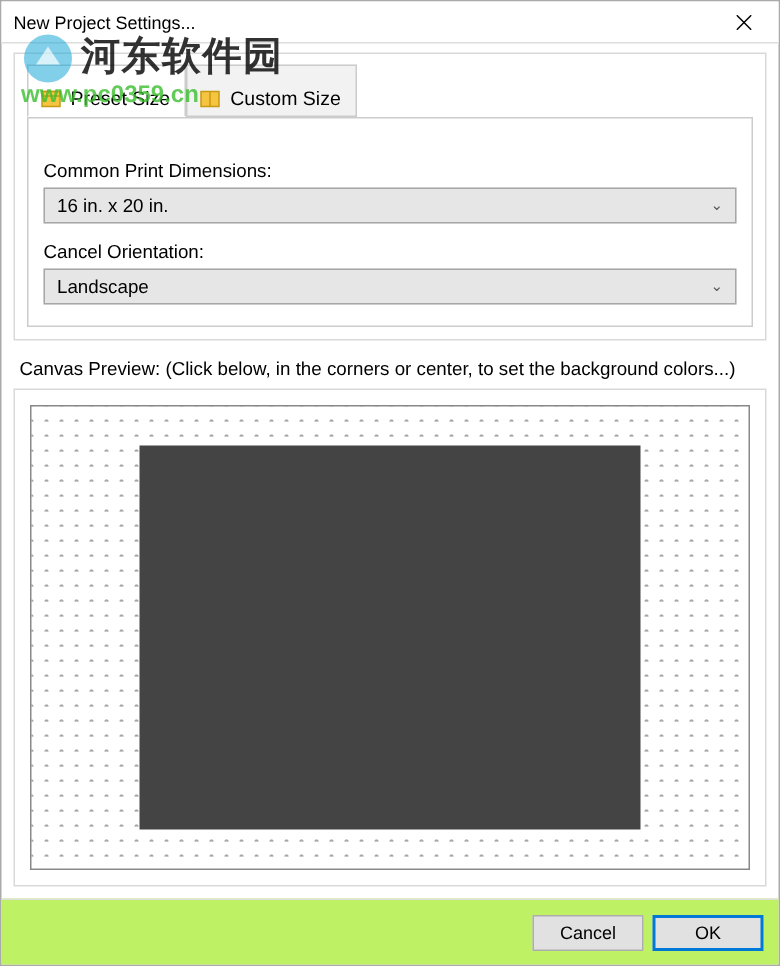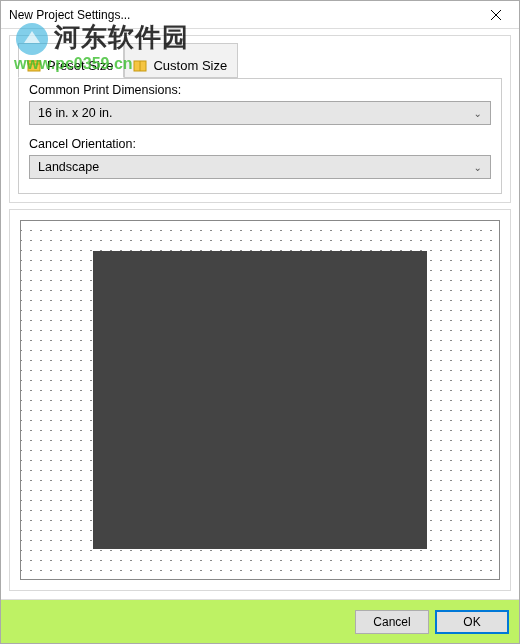--- a/index.html
+++ b/index.html
@@ -76,21 +76,21 @@
     }
     .tab-icon {
       width: 14px;
       height: 14px;
       display: inline-block;
     }
     .form-area {
       border: 1px solid #ccc;
       border-top: 1px solid #ccc;
       margin-top: -1px;
-      padding: 4px 10px 14px 10px;
+      padding: 28px 10px 14px 10px;
     }
     .field-label {
       font-size: 12.5px;
       margin-bottom: 4px;
       color: #000;
     }
     .select {
       width: 100%;
       height: 24px;
       border: 1px solid #a7a7a7;
@@ -243,20 +243,21 @@
       </div>
 
       <div class="field-label">Cancel Orientation:</div>
       <div class="select" style="margin-bottom:0;">
         <span>Landscape</span>
         <span class="chev">⌄</span>
       </div>
     </div>
   </div>
 
+  <div class="preview-label">Canvas Preview: (Click below, in the corners or center, to set the background colors...)</div>
 
   <div class="preview-group">
     <div class="canvas-outer">
       <div class="canvas-inner"></div>
     </div>
   </div>
 
   <div class="button-bar">
     <div class="btn">
       <span>Cancel</span>

